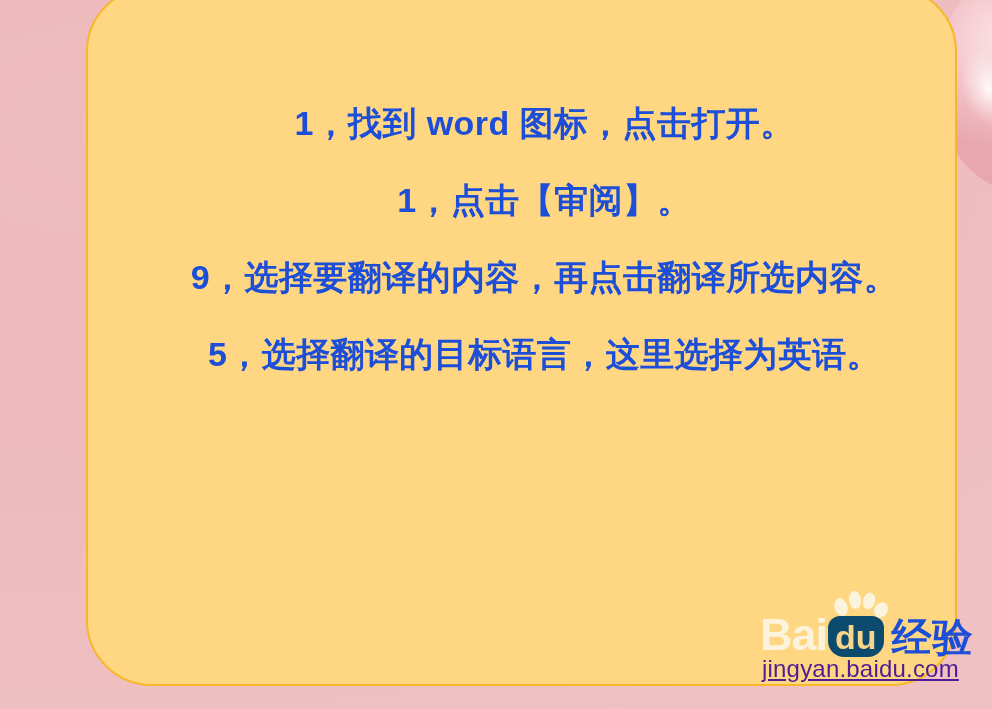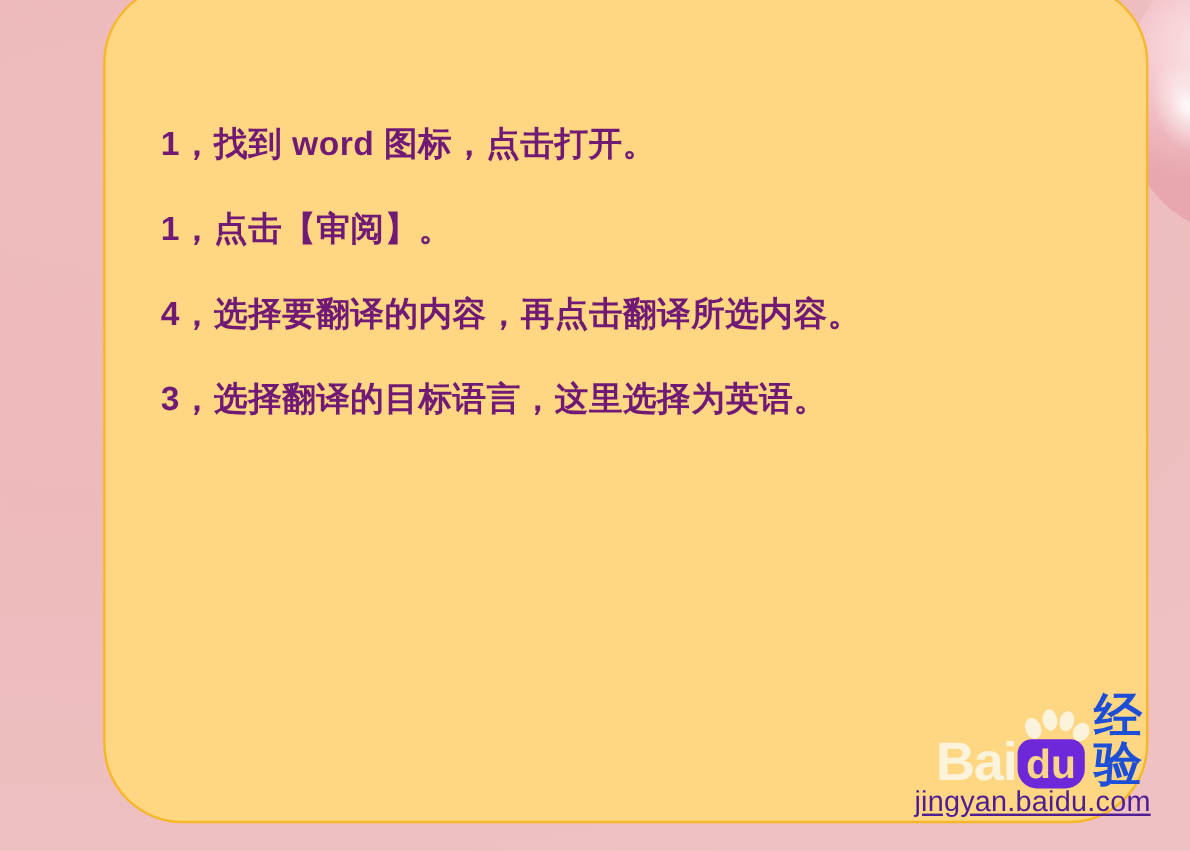--- a/index.html
+++ b/index.html
@@ -76,66 +76,66 @@
     bottom: 0;
     padding: 118px 0 0 46px;
   }
 
   .steps {
     list-style: none;
     margin: 0;
     padding: 0;
   }
   .step {
-    font-size: 28px;
-    font-weight: 700;
-    color: #701a75;
+    font-size: 34px;
+    font-weight: 700;
+    color: #1d4ed8;
     letter-spacing: 0.4px;
     line-height: 1;
     margin-bottom: 43px;
     white-space: nowrap;
+    text-align: center;
   }
   .step:last-child { margin-bottom: 0; }
 
   
   .watermark {
     position: absolute;
     right: 18px;
     bottom: 22px;
     width: 214px;
     height: 82px;
     pointer-events: none;
     user-select: none;
   }
   .wm-logo {
     position: absolute;
     left: 0;
     top: 0;
     display: flex;
     align-items: flex-end;
     height: 52px;
-    margin-left: 20px;
   }
   .wm-bai {
     font-size: 45px;
     font-weight: 700;
     color: #FCF3DD;
     letter-spacing: -1px;
     line-height: 1;
   }
   .wm-du-wrap {
     position: relative;
     margin-left: 1px;
   }
   .wm-du {
     font-size: 34px;
     font-weight: 700;
     color: #FAEBCB;
     line-height: 1;
-    background: #6d28d9;
+    background: #0c4a6e;
     color: #F9D58A;
     border-radius: 12px 12px 16px 16px;
     padding: 4px 7px 3px 7px;
     display: inline-block;
   }
   .wm-paw {
     position: absolute;
     left: 3px;
     top: -25px;
     width: 58px;
@@ -168,22 +168,22 @@
   <div class="backdrop"></div>
 
   <div class="balloon"></div>
   <div class="balloon-gloss"></div>
 
   <div class="card">
     <div class="card-inner">
       <ol class="steps">
         <li class="step">1，找到 word 图标，点击打开。</li>
         <li class="step">1，点击【审阅】。</li>
-        <li class="step">4，选择要翻译的内容，再点击翻译所选内容。</li>
-        <li class="step">3，选择翻译的目标语言，这里选择为英语。</li>
+        <li class="step">9，选择要翻译的内容，再点击翻译所选内容。</li>
+        <li class="step">5，选择翻译的目标语言，这里选择为英语。</li>
       </ol>
     </div>
   </div>
 
   <div class="watermark">
     <div class="wm-logo">
       <span class="wm-bai">Bai</span>
       <span class="wm-du-wrap">
         <span class="wm-paw">
           <svg viewBox="0 0 58 30" width="58" height="30" aria-hidden="true">

